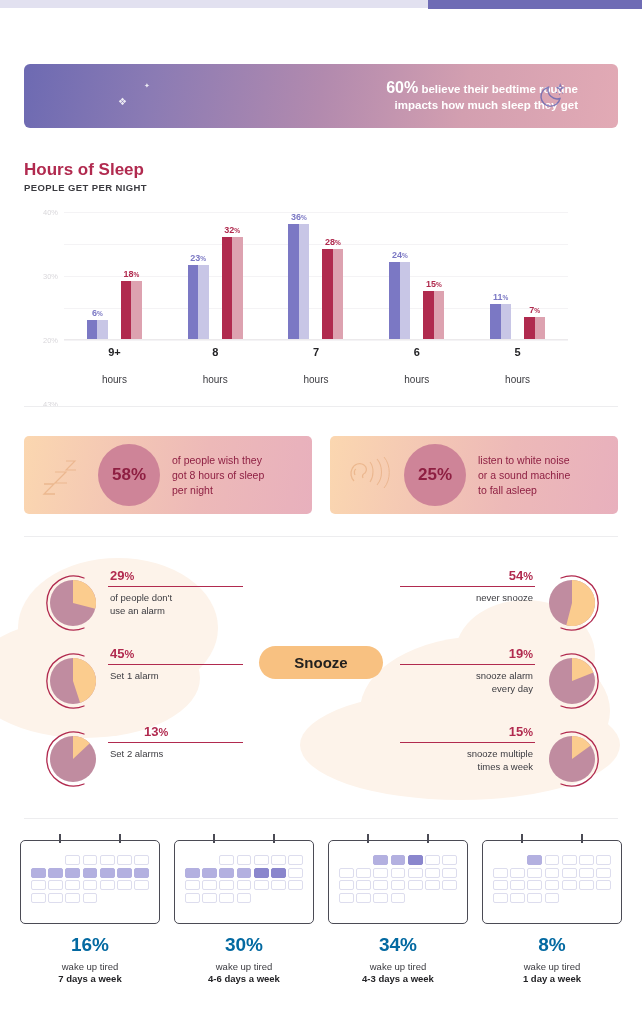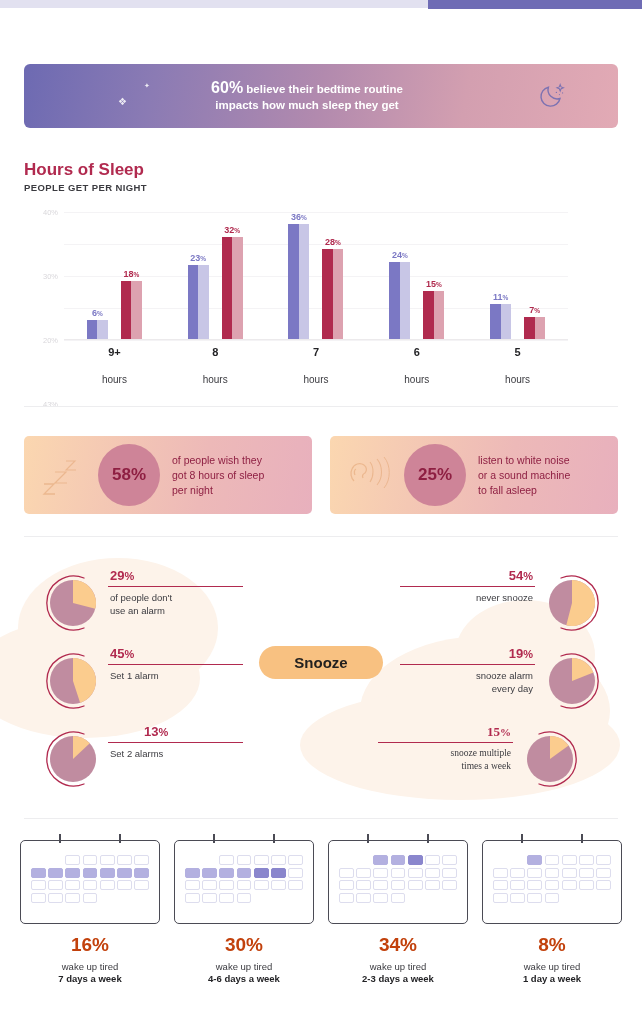--- a/index.html
+++ b/index.html
@@ -23,21 +23,21 @@
 
   
   .hero {
     position:absolute; top:64px; left:24px; width:594px; height:64px;
     border-radius:6px;
     background:linear-gradient(100deg,#6d6ab2 0%, #8b7bb4 22%, #b28aae 50%, #d39fb0 74%, #e2aab5 100%);
     overflow:hidden;
   }
   .hero-text {
     position:absolute; left:12px; right:0; top:50%; transform:translateY(-50%);
-    text-align:center; color:#ffffff; font-size:11.5px; line-height:16px; font-weight:600;
+    text-align:right; color:#ffffff; font-size:11.5px; line-height:16px; font-weight:600;
     padding-right:40px;
   }
   .hero-text .big { font-size:16px; font-weight:700; }
   .hero-spark { position:absolute; color:rgba(255,255,255,.85); }
   .hero-spark.s1 { left:120px; top:18px; font-size:7px; }
   .hero-spark.s2 { left:94px; top:32px; font-size:10px; }
   .hero-moon { position:absolute; right:48px; top:50%; transform:translateY(-50%); opacity:.85; }
 
   
   .sec-title { position:absolute; font-size:17px; font-weight:700; color:#b12a4f; }
@@ -118,21 +118,21 @@
   }
   .cal-tick { position:absolute; top:-7px; width:1.6px; height:9px; background:#4b4b55; }
   .cal-grid {
     position:absolute; left:10px; right:10px; top:14px;
     display:grid; grid-template-columns:repeat(7,1fr); gap:2.5px;
   }
   .cal-day { height:10px; border:1px solid #ddddee; border-radius:2px; background:#fff; }
   .cal-day.empty { border-color:transparent; }
   .cal-day.on { background:#b3b0e0; border-color:#b3b0e0; }
   .cal-day.on-dark { background:#8a86cd; border-color:#8a86cd; }
-  .cal-pct { margin-top:10px; font-size:19px; font-weight:700; color:#c2410c; }
+  .cal-pct { margin-top:10px; font-size:19px; font-weight:700; color:#0369a1; }
   .cal-cap1 { margin-top:5px; font-size:9.5px; color:#3b3b40; }
   .cal-cap2 { margin-top:1px; font-size:9.5px; font-weight:700; color:#232326; }
 </style>
 </head>
 <body>
 
 <div id="page">
 
   <div class="top-band-light"></div>
   <div class="top-band-purple"></div>
@@ -379,21 +379,21 @@
               <path d="M23 23 L23 0 A23 23 0 0 1 44.38 14.53 Z" fill="#fbcc8e"></path>
             </svg></div>
           <div class="pie-ring"><svg width="58" height="58" viewBox="0 0 58 58" fill="none">
               <path d="M 18 4 A 27 27 0 1 1 18 54" stroke="#b12a4f" stroke-width="1.3" stroke-linecap="round"></path>
             </svg></div>
         </div>
         <div class="callout-num" style="position:absolute; right:62px; top:0; text-align:right;">19<span class="pct">%</span></div>
         <div class="callout-rule" style="position:absolute; right:60px; top:18px; width:135px;"></div>
         <div class="callout-txt" style="position:absolute; right:62px; top:23px; text-align:right;">snooze alarm<br>every day</div>
       </div>
-      <div class="pie-row" style="left: 358px; top: 724px; width: 215px; height: 70px; font-family: Liberation Serif, serif;">
+      <div class="pie-row" style="left: 380px; top: 724px; width: 215px; height: 70px;">
         <div class="pie" style="position:absolute; right:0; top:12px;">
           <div class="pie-disc"><svg width="46" height="46" viewBox="0 0 46 46">
               <circle cx="23" cy="23" r="23" fill="#c08ca0"></circle>
               <path d="M23 23 L23 0 A23 23 0 0 1 41.61 9.48 Z" fill="#fbcc8e"></path>
             </svg></div>
           <div class="pie-ring"><svg width="58" height="58" viewBox="0 0 58 58" fill="none">
               <path d="M 18 4 A 27 27 0 1 1 18 54" stroke="#b12a4f" stroke-width="1.3" stroke-linecap="round"></path>
             </svg></div>
         </div>
         <div class="callout-num" style="position:absolute; right:62px; top:0; text-align:right;">15<span class="pct">%</span></div>
@@ -513,21 +513,21 @@
             <div class="cal-day"></div>
             <div class="cal-day"></div>
             <div class="cal-day"></div>
             <div class="cal-day empty"></div>
             <div class="cal-day empty"></div>
             <div class="cal-day empty"></div>
           </div>
         </div>
         <div class="cal-pct">34%</div>
         <div class="cal-cap1">wake up tired</div>
-        <div class="cal-cap2">2-3 days a week</div>
+        <div class="cal-cap2">4-3 days a week</div>
       </div>
       <div class="cal-cell-wrap" style="left: 480px;">
         <div class="cal-box">
           <div class="cal-tick" style="left:38px;"></div>
           <div class="cal-tick" style="left:98px;"></div>
           <div class="cal-grid">
             <div class="cal-day empty"></div>
             <div class="cal-day empty"></div>
             <div class="cal-day on"></div>
             <div class="cal-day"></div>

